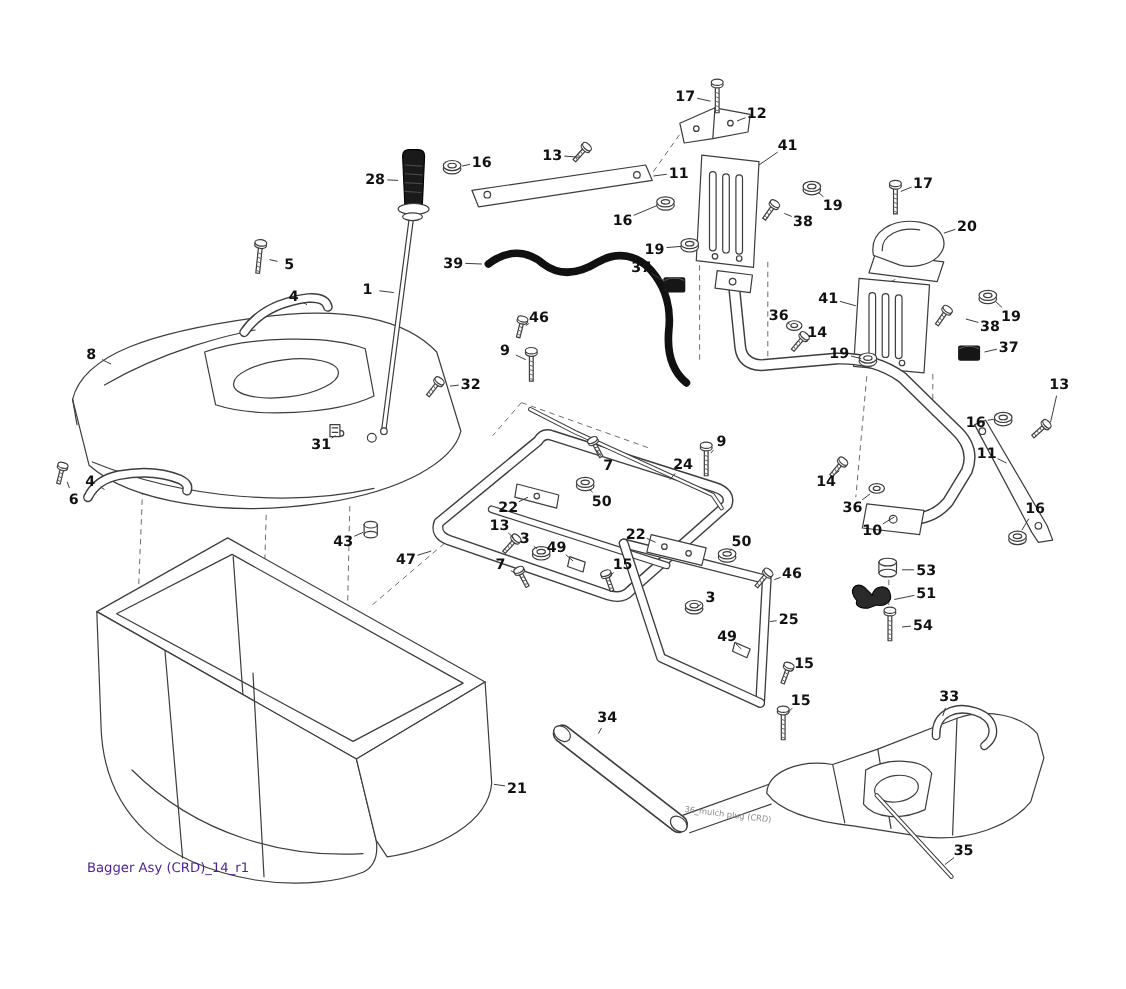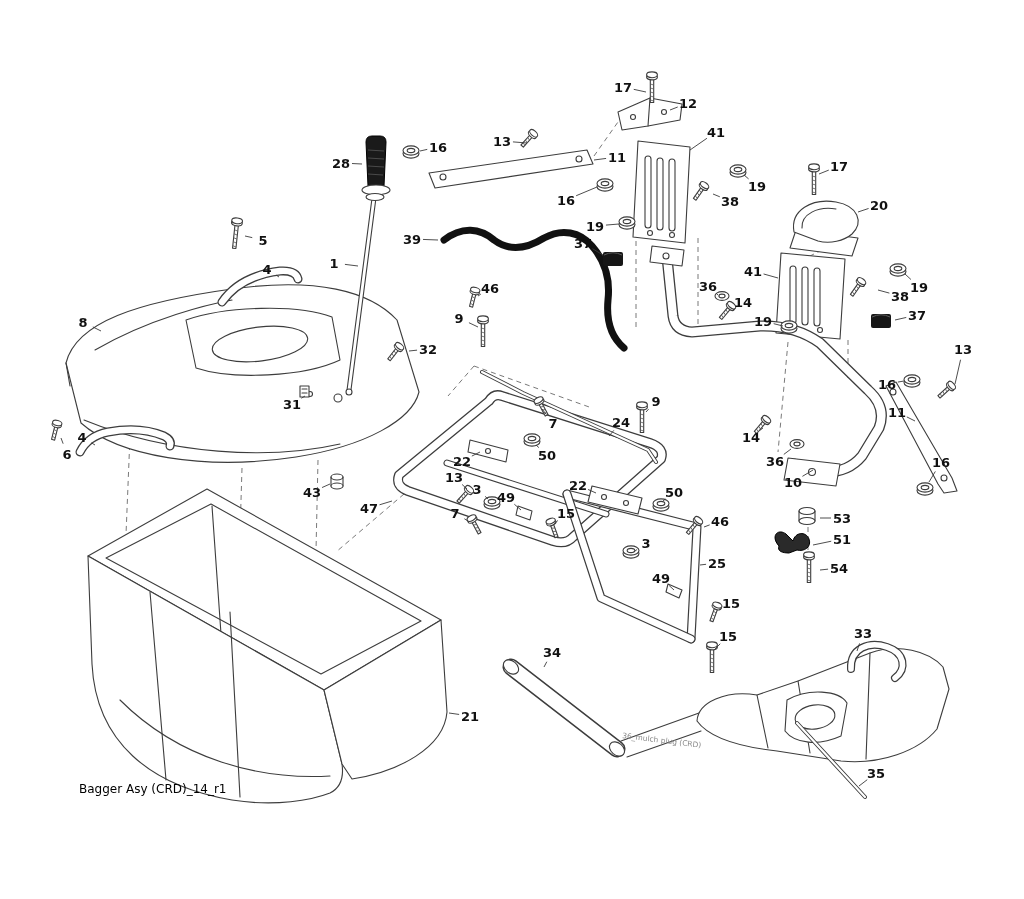--- a/index.html
+++ b/index.html
@@ -8,21 +8,21 @@
   .stage svg{position:absolute;left:0;top:0;}
   .ln{stroke:#3d3d3d;stroke-width:1.1;fill:none;stroke-linejoin:round;stroke-linecap:round;}
   .fw{stroke:#3d3d3d;stroke-width:1.1;fill:#fff;stroke-linejoin:round;}
   .thin{stroke:#5a5a5a;stroke-width:.8;fill:none;}
   .dash{stroke:#6a6a6a;stroke-width:.9;fill:none;stroke-dasharray:5 4;}
   .to{stroke:#3d3d3d;fill:none;stroke-linecap:round;stroke-linejoin:round;}
   .ti{stroke:#fff;fill:none;stroke-linecap:round;stroke-linejoin:round;}
   .part-num{font:bold 13px "DejaVu Sans",sans-serif;fill:#111;text-anchor:middle;}
   .leader{stroke:#3a3a3a;stroke-width:.9;}
   .tiny{font:7.5px "DejaVu Sans",sans-serif;fill:#8a8a8a;}
-  .caption{position:absolute;left:79px;top:782px;font-size:12px;color:#000000;}
+  .caption{position:absolute;left:79px;top:782px;font-size:12px;color:#4c1d95;}
 </style>
 </head>
 <body>
 
 <div class="stage">
 
 <svg width="1024" height="899" viewBox="0 0 1024 899">
   <defs>
     <g id="g-nut">
       <ellipse cx="0" cy="1.5" rx="8" ry="4.6" class="fw"></ellipse>

